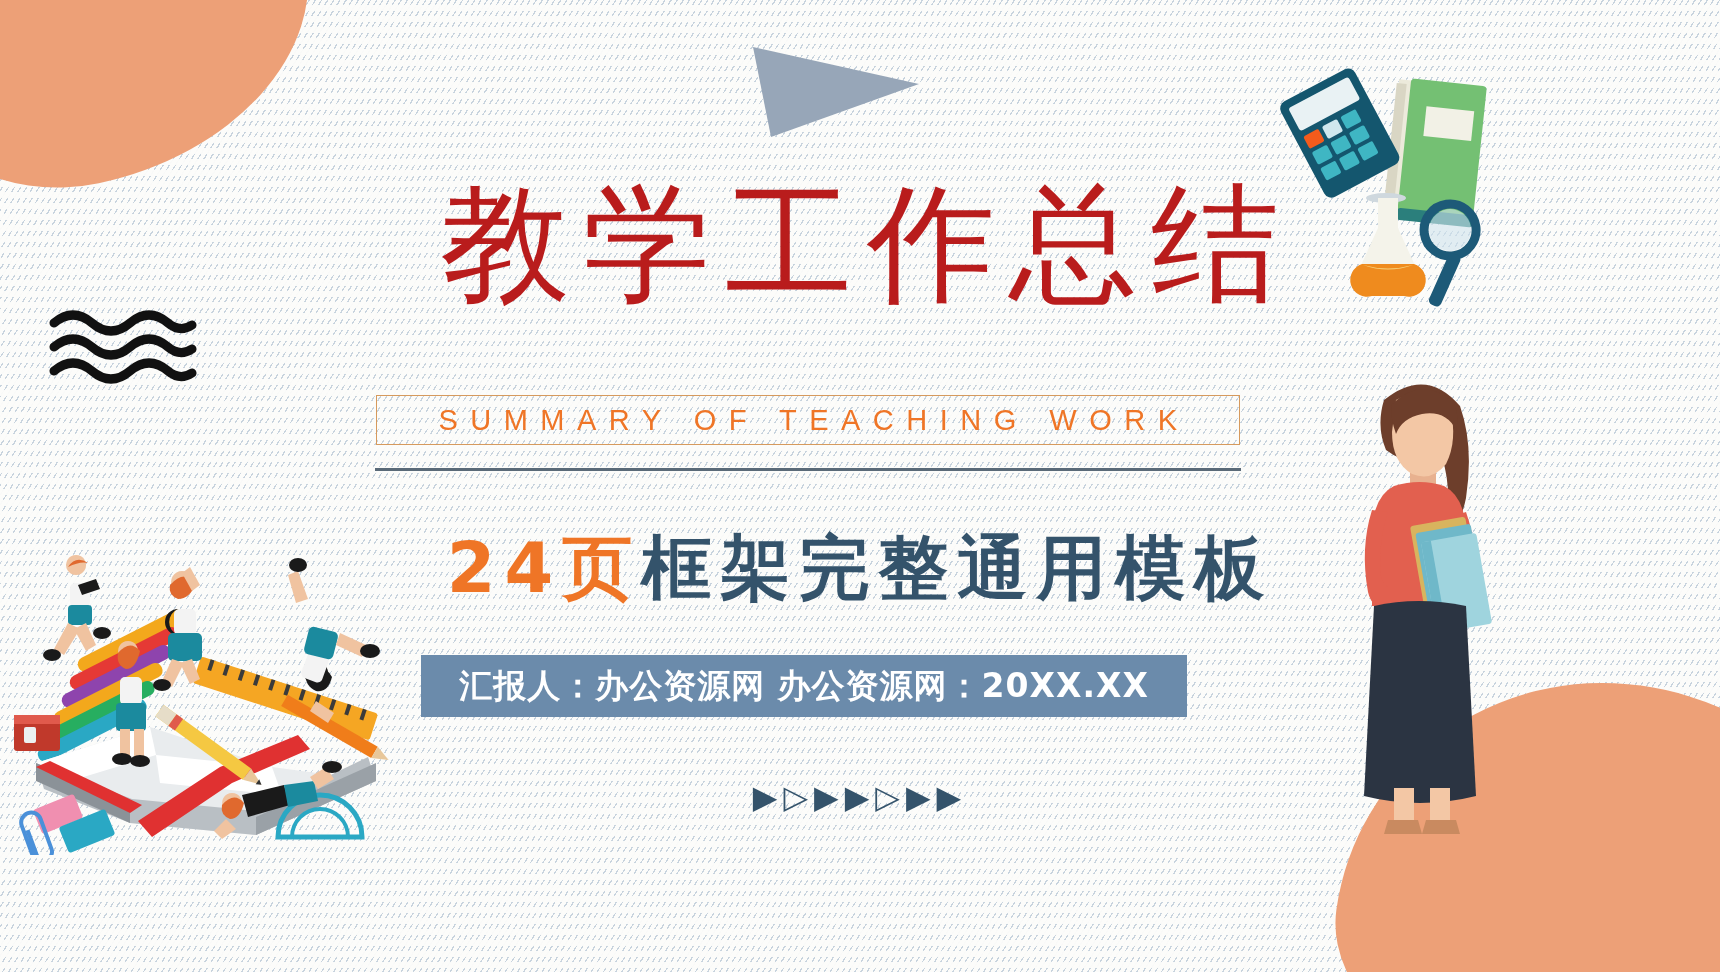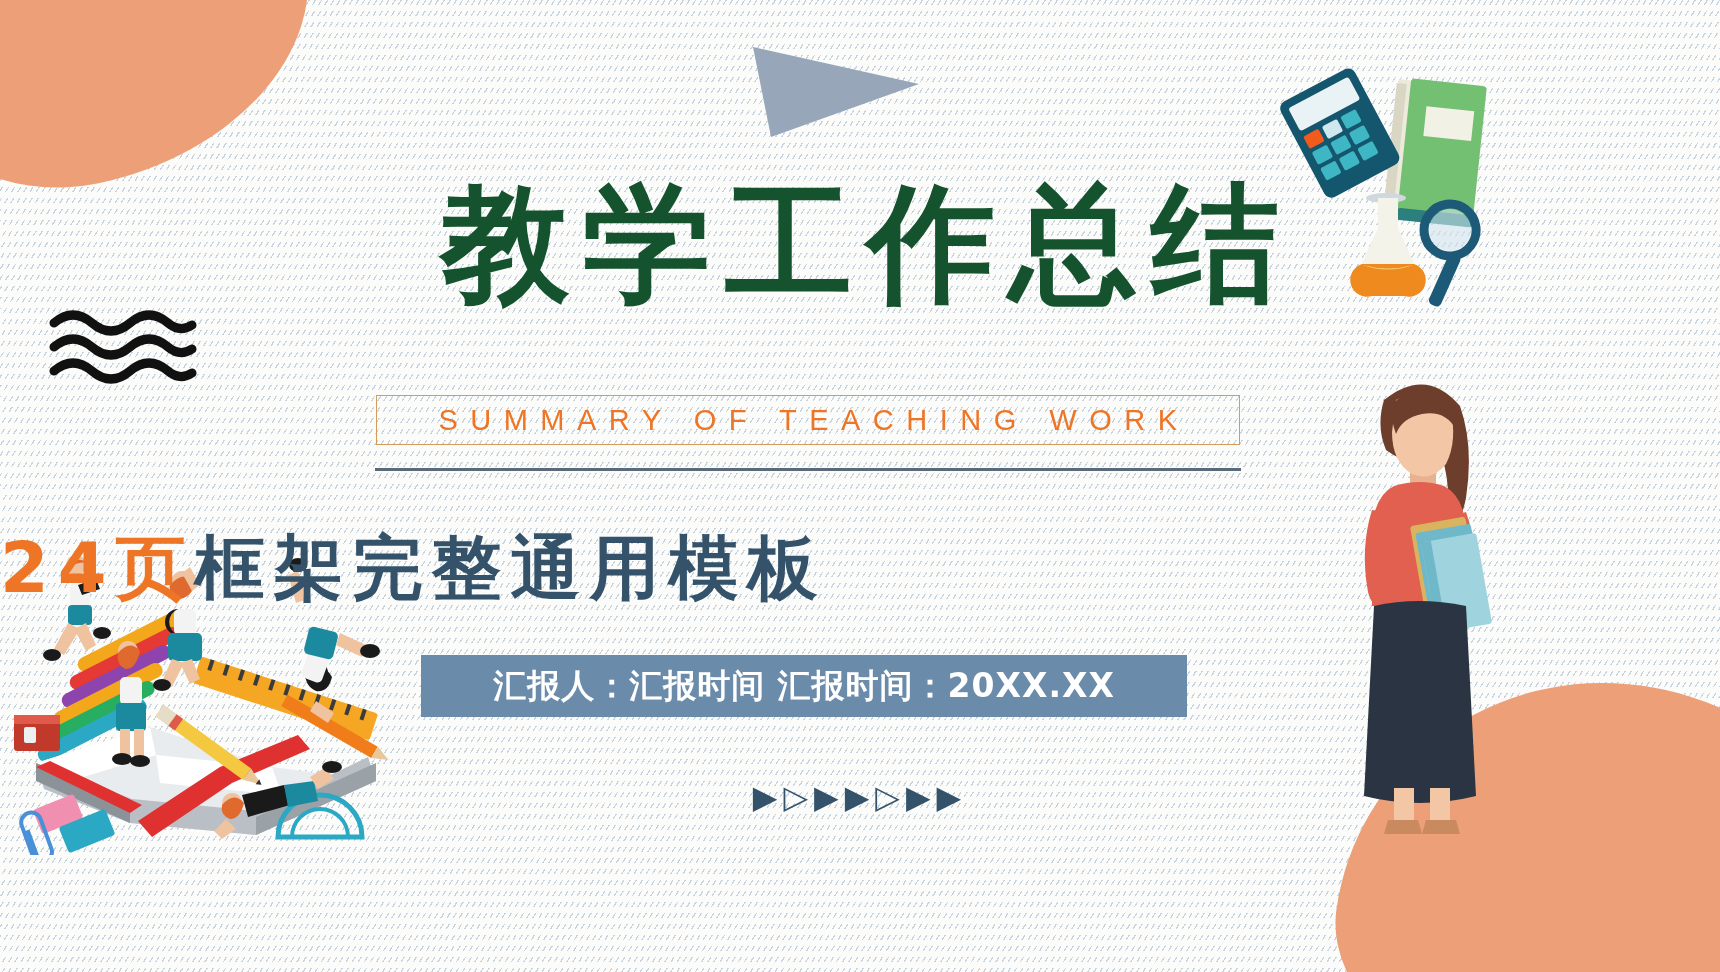--- a/index.html
+++ b/index.html
@@ -52,42 +52,42 @@
     transform:rotate(8deg);
   }
   .tri-svg{position:absolute;z-index:4;left:735px;top:40px;}
   .waves{position:absolute;z-index:4;left:48px;top:305px;}
 
   
   .title-wrap{
     position:absolute;z-index:6;left:0;right:0;top:176px;text-align:center;
   }
   .main-title{
-    font-size:128px;line-height:1.06;font-weight:700;color:#14532d;
+    font-size:128px;line-height:1.06;font-weight:400;color:#b91c1c;
     letter-spacing:14px;margin:0;padding-left:14px;
     font-family:"DejaVu Sans","Liberation Sans",sans-serif;
   }
   .subtitle-box{
     position:absolute;z-index:6;left:376px;top:383px;
     width:864px;height:50px;
     border:1.5px solid #d69a5d;
     box-sizing:border-box;
     display:flex;align-items:center;justify-content:center;margin-top:12px;
   }
   .subtitle-text{
     color:#ef7526;font-size:29px;letter-spacing:12.5px;
     font-weight:400;white-space:nowrap;padding-left:12px;
     font-family:"Liberation Sans",sans-serif;
   }
   .divider{
     position:absolute;z-index:6;left:375px;top:468px;
     width:866px;height:3px;background:#5a6a78;
   }
   .tagline{
-    position:absolute;z-index:6;left:0;right:0;top:522px;text-align:left;
+    position:absolute;z-index:6;left:0;right:0;top:522px;text-align:center;
     font-size:70px;letter-spacing:9px;font-weight:700;color:#34536b;
     font-family:"DejaVu Sans","Liberation Sans",sans-serif;white-space:nowrap;
   }
   .tagline .pages{color:#ef7526;}
   .presenter-bar{
     position:absolute;z-index:6;left:421px;top:655px;
     width:766px;height:62px;background:#6b8bab;
     display:flex;align-items:center;justify-content:center;
   }
   .presenter-text{
@@ -344,18 +344,18 @@
     <span class="subtitle-text">SUMMARY OF TEACHING WORK</span>
   </div>
 
   <div class="divider"></div>
 
   <div class="tagline">
     <span class="pages">24页</span><span>框架完整通用模板</span>
   </div>
 
   <div class="presenter-bar">
-    <span class="presenter-text">汇报人：汇报时间  汇报时间：20XX.XX</span>
+    <span class="presenter-text">汇报人：办公资源网  办公资源网：20XX.XX</span>
   </div>
 
   <div class="arrows">▶▷▶▶▷▶▶</div>
 
 </div>
 
 </body></html>

